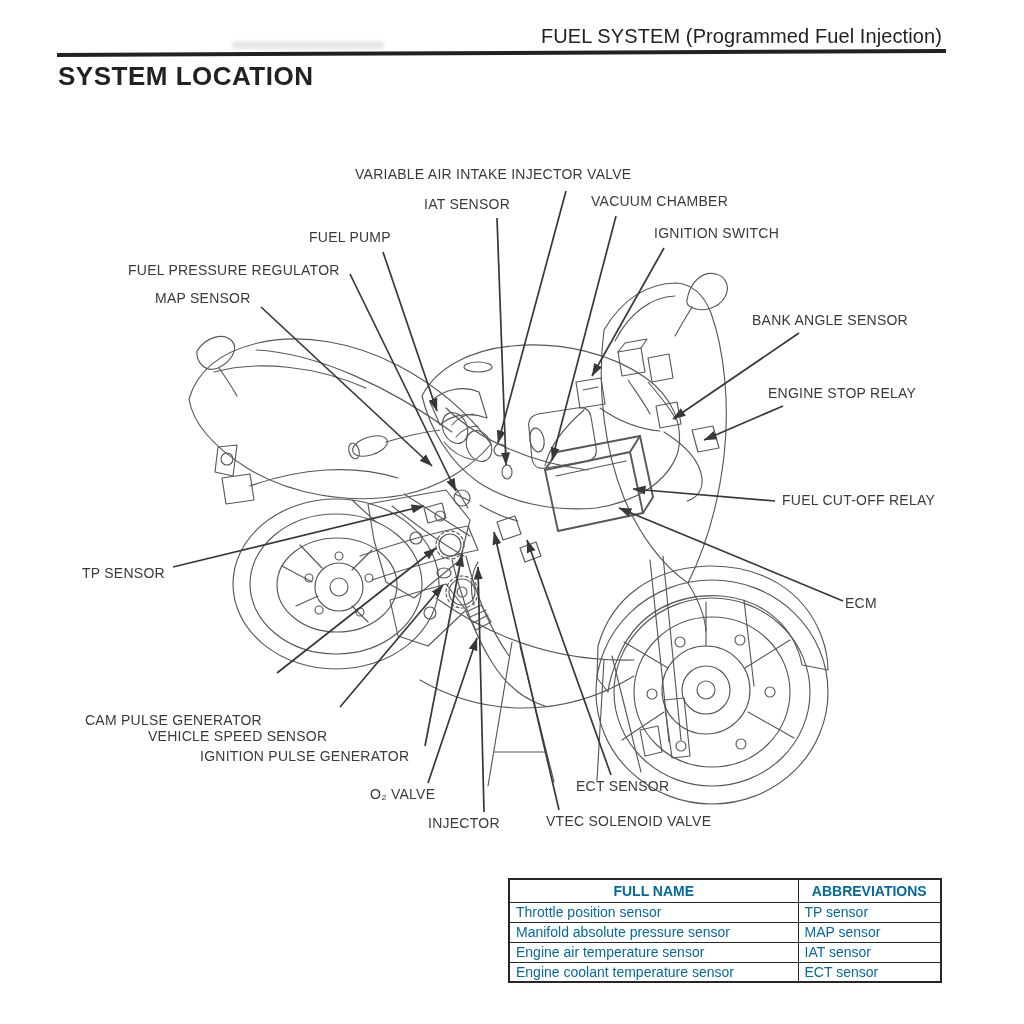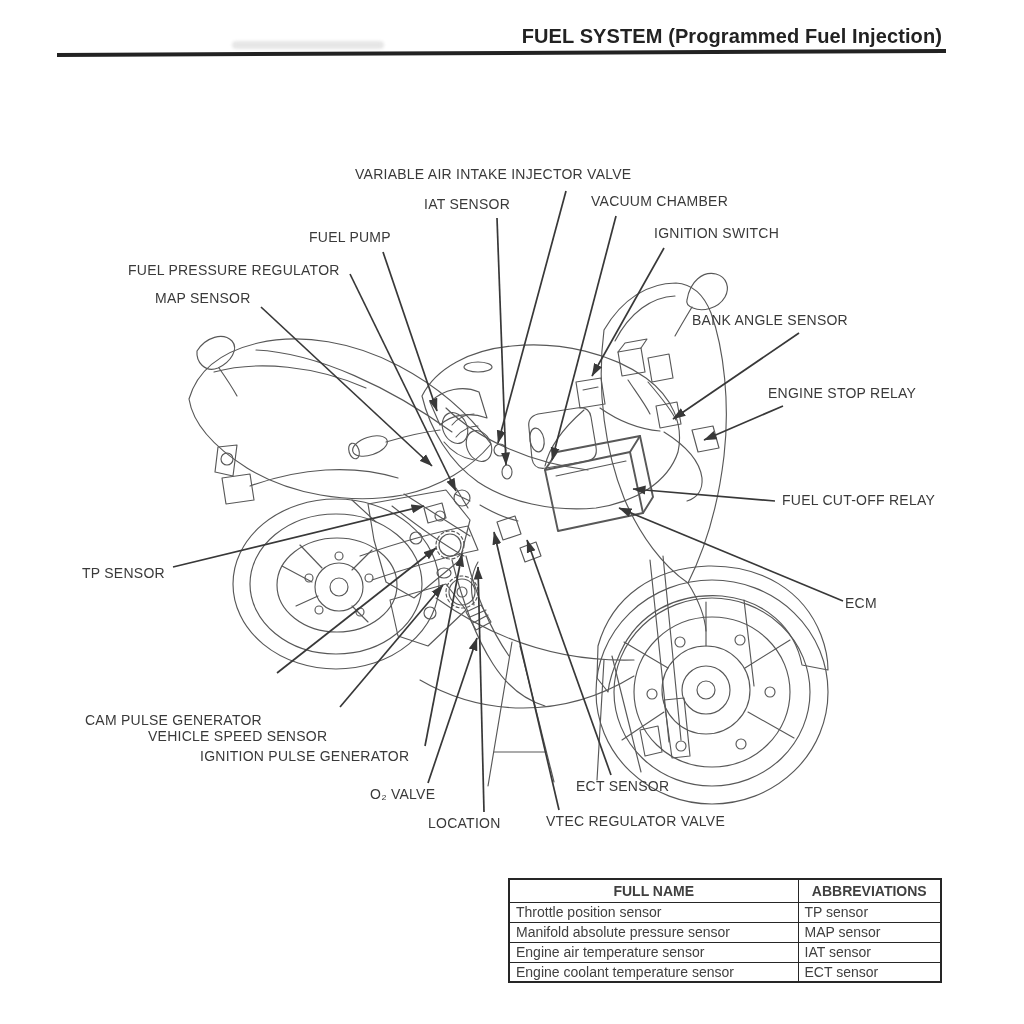--- a/index.html
+++ b/index.html
@@ -7,52 +7,53 @@
     --line-ink:#383838; --art-ink:#585858; --table-ink:#262626;
   }
   *{margin:0;padding:0;box-sizing:border-box;}
   html,body{background:#fff;}
   body{font-family:"Liberation Sans", sans-serif;}
   .page{position:relative;width:1024px;height:1024px;background:var(--paper);overflow:hidden;}
 
   .scan-smudge{position:absolute;left:232px;top:41px;width:152px;height:8px;
     background:#c9c9c9;opacity:.45;border-radius:4px;filter:blur(1.5px);}
 
-  .page-header{position:absolute;top:25px;right:82px;font-size:20px;font-weight:bold;
+  .page-header{position:absolute;top:25px;right:82px;font-size:20px;font-weight:normal;
     color:var(--ink);letter-spacing:.1px;white-space:nowrap;}
   .header-rule{position:absolute;left:57px;top:51px;width:889px;height:3.5px;
     background:var(--ink);transform:rotate(-0.25deg);}
   .page-title{position:absolute;left:58px;top:61px;font-size:26px;font-weight:bold;
     color:var(--ink);letter-spacing:.5px;white-space:nowrap;}
 
   #diagram-svg{position:absolute;left:0;top:0;}
   #leader-lines line{stroke:var(--line-ink);stroke-width:1.7px;}
   #arrowhead path{fill:var(--line-ink);}
 
   #callout-layer .callout{position:absolute;font-size:14px;line-height:17px;
     color:var(--label-ink);letter-spacing:.25px;white-space:nowrap;}
 
   table.abbr{position:absolute;left:508px;top:878px;width:432px;
-    border-collapse:collapse;font-size:14px;color:#404040;
+    border-collapse:collapse;font-size:14px;color:#0369a1;
     border:2px solid var(--table-ink);table-layout:fixed;}
   table.abbr th{font-weight:bold;text-align:center;height:23px;
     border:1.4px solid var(--table-ink);padding:0 5px;}
   table.abbr td{height:20px;border:1.4px solid var(--table-ink);
     padding:0 6px;text-align:left;font-weight:normal;}
   table.abbr col.c1{width:289px;} table.abbr col.c2{width:143px;}
 </style>
 </head>
 <body>
 
 <div class="page">
 
   <div class="scan-smudge"></div>
 
   <div class="page-header">FUEL SYSTEM (Programmed Fuel Injection)</div>
   <div class="header-rule"></div>
+  <div class="page-title">SYSTEM LOCATION</div>
 
   <svg id="diagram-svg" width="1024" height="1024" viewBox="0 0 1024 1024">
     <defs>
       <marker id="arrowhead" markerWidth="14" markerHeight="10" refX="12.5" refY="5" orient="auto" markerUnits="userSpaceOnUse">
         <path d="M0,0.5 L13,5 L0,9.5 Z"></path>
       </marker>
     </defs>
 
     <g stroke="#585858" fill="none" stroke-width="1.15" stroke-linecap="round" stroke-linejoin="round">
 
@@ -221,32 +222,32 @@
   </svg>
 
   <div id="callout-layer">
       <div class="callout" style="left: 355px; top: 166px;">VARIABLE AIR INTAKE INJECTOR VALVE</div>
       <div class="callout" style="left: 424px; top: 196px;">IAT SENSOR</div>
       <div class="callout" style="left: 591px; top: 193px;">VACUUM CHAMBER</div>
       <div class="callout" style="left: 309px; top: 229px;">FUEL PUMP</div>
       <div class="callout" style="left: 654px; top: 225px;">IGNITION SWITCH</div>
       <div class="callout" style="left: 128px; top: 262px;">FUEL PRESSURE REGULATOR</div>
       <div class="callout" style="left: 155px; top: 290px;">MAP SENSOR</div>
-      <div class="callout" style="left: 692px; top: 312px;">BANK ANGLE SENSOR</div>
+      <div class="callout" style="left: 752px; top: 312px;">BANK ANGLE SENSOR</div>
       <div class="callout" style="left: 768px; top: 385px;">ENGINE STOP RELAY</div>
       <div class="callout" style="left: 782px; top: 492px;">FUEL CUT-OFF RELAY</div>
       <div class="callout" style="left: 845px; top: 595px;">ECM</div>
       <div class="callout" style="left: 82px; top: 565px;">TP SENSOR</div>
       <div class="callout" style="left: 85px; top: 712px;">CAM PULSE GENERATOR</div>
       <div class="callout" style="left: 148px; top: 711px; margin-top: 17px;">VEHICLE SPEED SENSOR</div>
       <div class="callout" style="left: 200px; top: 748px;">IGNITION PULSE GENERATOR</div>
       <div class="callout" style="left: 370px; top: 786px;">O₂ VALVE</div>
-      <div class="callout" style="left: 428px; top: 815px;">LOCATION</div>
+      <div class="callout" style="left: 428px; top: 815px;">INJECTOR</div>
       <div class="callout" style="left: 576px; top: 778px;">ECT SENSOR</div>
-      <div class="callout" style="left: 546px; top: 813px;">VTEC REGULATOR VALVE</div>
+      <div class="callout" style="left: 546px; top: 813px;">VTEC SOLENOID VALVE</div>
     </div>
 
   <table class="abbr">
     <colgroup>
         <col class="c1">
         <col class="c2">
       </colgroup>
     <thead>
         <tr id="abbr-head">
           <th>FULL NAME</th>

